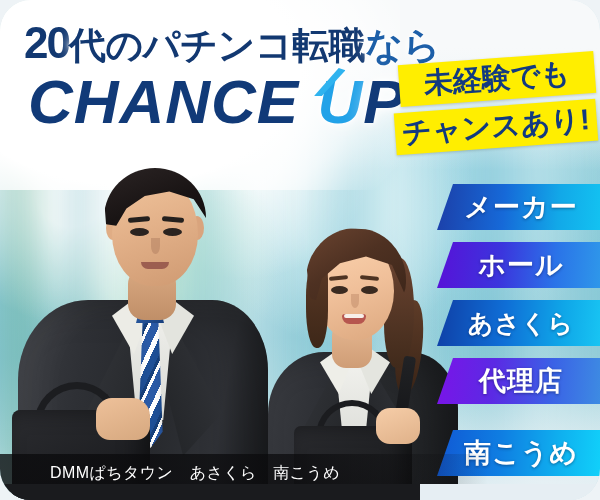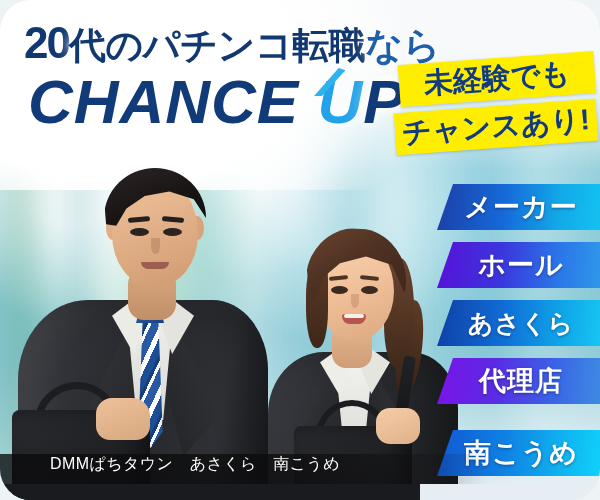--- a/index.html
+++ b/index.html
@@ -298,21 +298,21 @@
   #cat-0{ top:184px; background:linear-gradient(95deg,#1c3fa8 0%, #1669d8 40%, #12a8e8 72%, #13c5f2 100%); }
   #cat-1{ top:242px; background:linear-gradient(95deg,#5811d8 0%, #3b35dd 38%, #2a73e8 70%, #2f9bea 100%); }
   #cat-2{ top:300px; background:linear-gradient(95deg,#0f3fa6 0%, #0f6ed6 40%, #0fa6e8 74%, #19c8f4 100%); }
   #cat-3{ top:358px; background:linear-gradient(95deg,#7a14e8 0%, #5b2ae4 34%, #3a62e6 68%, #3e8fe2 100%); }
   #cat-4{ top:430px; background:linear-gradient(95deg,#1158d4 0%, #0f7ee2 38%, #0fb0ef 72%, #11d4fb 100%); }
 
   
   #caption-bar{
     position:absolute; left:0; top:454px; width:488px; height:30px;
     background:linear-gradient(90deg, rgba(10,10,12,.78) 0%, rgba(10,10,12,.72) 60%, rgba(10,10,12,0) 100%);
-    display:flex; align-items:flex-start;
+    display:flex; align-items:flex-end;
   }
   #caption-text{
     color:#ffffff; font-size:16px; padding-left:50px; white-space:nowrap;
     letter-spacing:0.4px;
   }
   #bottom-strip{
     position:absolute; left:0; top:484px; width:600px; height:16px;
     background:linear-gradient(90deg,#1a1b1e 0 70%, #e6eef3 70% 100%);
   }
 </style>

